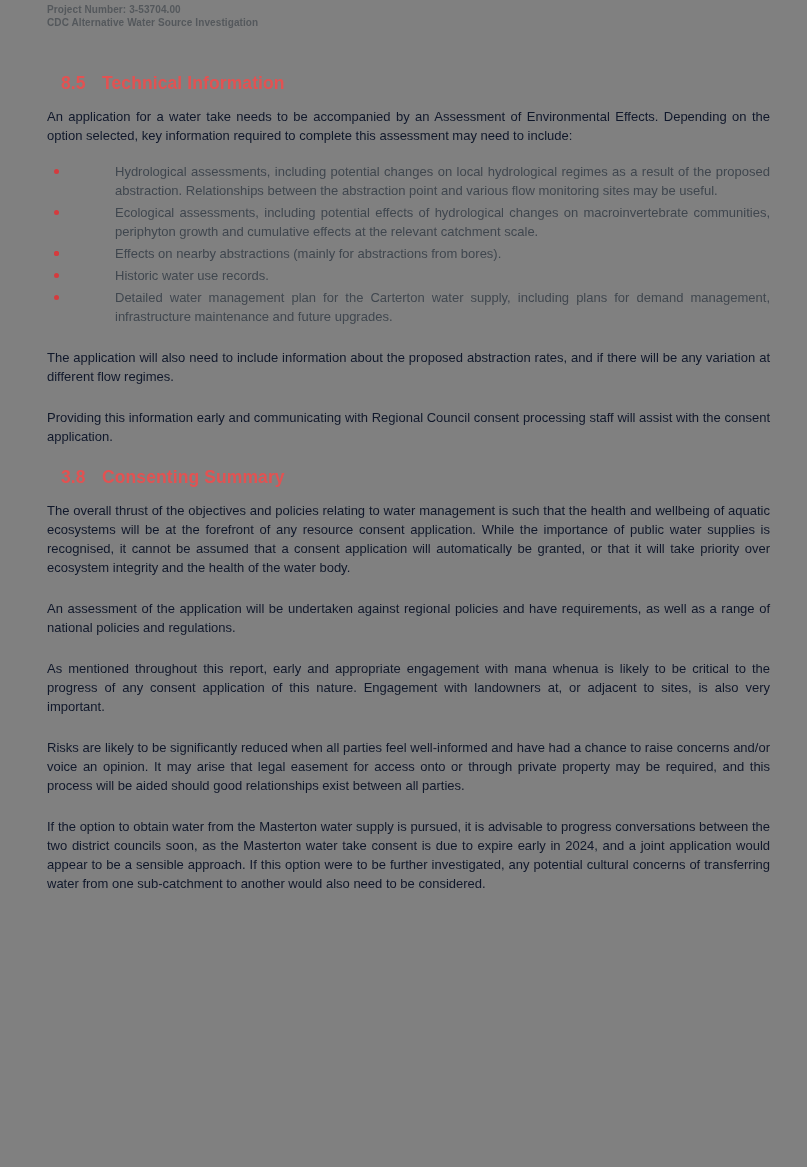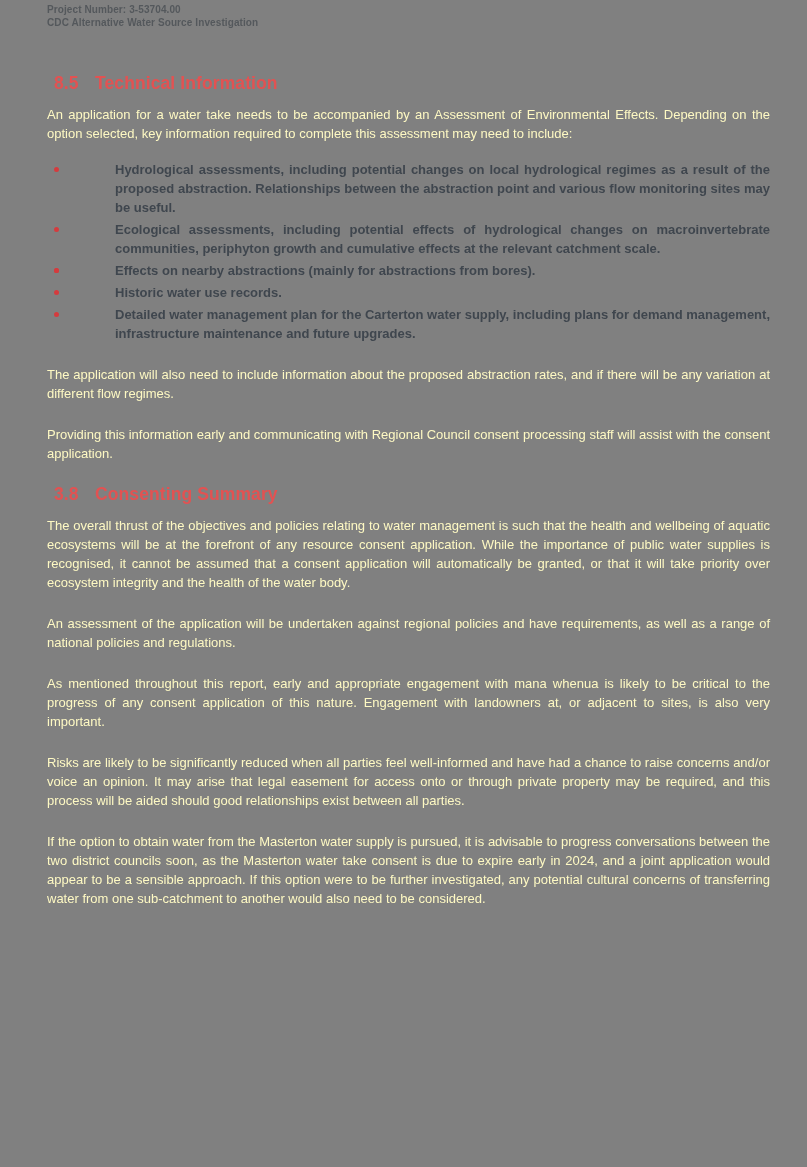--- a/index.html
+++ b/index.html
@@ -25,45 +25,44 @@
     font-size: 10px;
     font-weight: bold;
     line-height: 13px;
     letter-spacing: 0.1px;
   }
   h1.section-heading {
     color: #e25252;
     font-size: 17.5px;
     font-weight: bold;
     line-height: 20px;
-    margin: 7px;
+    margin: 14px;
     padding: 0;
     letter-spacing: 0.1px;
   }
   h1.first-heading { margin-top: 44px; }
   h1.later-heading { margin-top: 21px; }
   .section-num {
     display: inline-block;
     width: 41px;
   }
   p.body-para {
-    color: #fef9c3;
+    color: #0f172a;
     font-size: 13px;
     line-height: 19px;
     text-align: justify;
     margin: 0;
     padding: 0;
   }
   p.after-heading { margin-top: 12px; }
   p.mid-para { margin-top: 22px; }
   ul.bullet-list {
     list-style: none;
     margin: 17px 0 0 0;
     padding: 0;
-    font-weight: bold;
   }
   ul.bullet-list li {
     position: relative;
     color: #3f464e;
     font-size: 13px;
     line-height: 19px;
     text-align: justify;
     padding-left: 68px;
     margin: 0 0 3px 0;
   }

